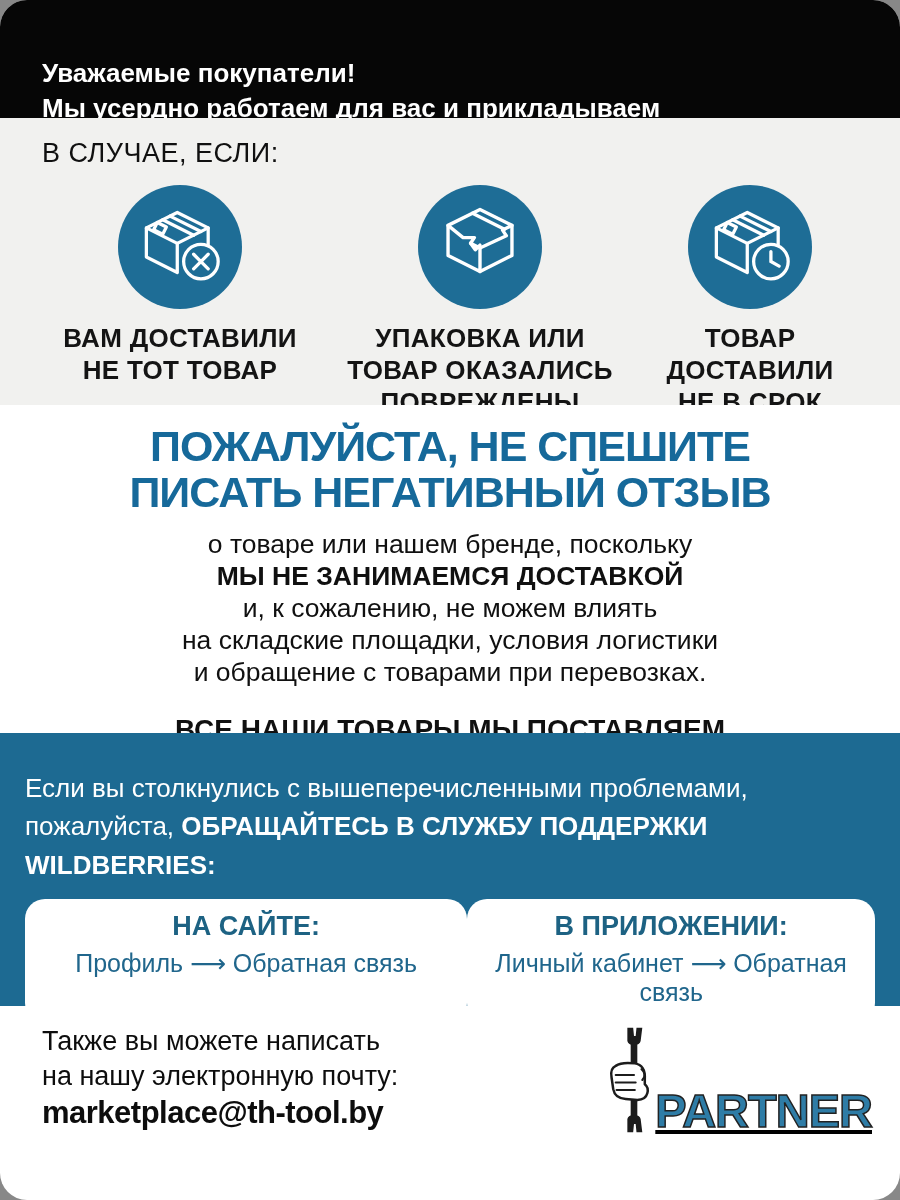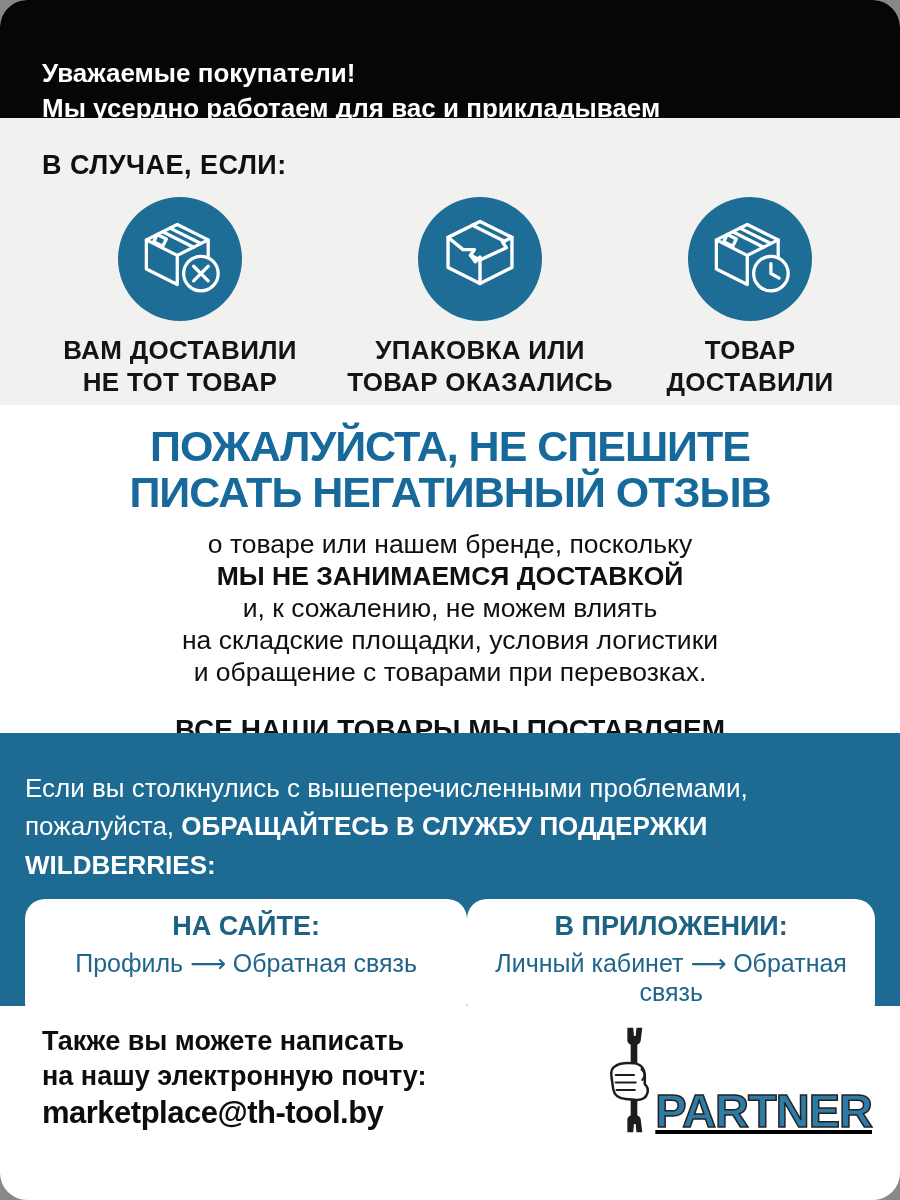--- a/index.html
+++ b/index.html
@@ -24,22 +24,22 @@
     font-size:26px; line-height:1.37; font-weight:600;
   }
 
   
   .cases {
     height:287px;
     background:var(--gray-bg,#f1f1ef);
     padding:16px 30px 0;
   }
   .cases-title {
-    font-size:27px; font-weight:700; color:#101010;
-    margin:16px 0 16px 12px; letter-spacing:.5px;
+    font-size:27px; font-weight:400; color:#101010;
+    margin:4px 0 16px 12px; letter-spacing:.5px;
   }
   .case-row { display:flex; }
   .case-col { text-align:center; }
   .case-col.c1 { width:300px; }
   .case-col.c2 { width:300px; }
   .case-col.c3 { width:240px; }
   .case-circle {
     width:124px; height:124px; border-radius:50%;
     background:var(--accent-circle,#1e6d96);
     color:var(--accent-circle,#1e6d96);
@@ -93,21 +93,21 @@
   .topic { text-align:center; margin-top:17px; font-size:26px; }
   .topic-label { font-weight:700; font-size:27px; letter-spacing:.3px; }
 
   
   .footer {
     height:132px;
     background:#fff;
     display:flex; justify-content:space-between; align-items:flex-start;
     padding:18px 28px 0 42px;
   }
-  .footer-note  { font-size:27px; font-weight:700; line-height:1.3; color:#0d0d0d; }
+  .footer-note  { font-size:27px; font-weight:400; line-height:1.3; color:#0d0d0d; }
   .footer-email { font-size:31px; font-weight:700; letter-spacing:-.5px; color:#0d0d0d; margin-top:1px; }
   .logo { display:flex; align-items:flex-end; margin-top:2px;text-decoration:underline; }
   .logo svg { width:54px; height:108px; }
   .logo-text {
     font-size:47px; font-weight:700; letter-spacing:-1px;
     color:var(--logo-blue,#2e7ca6);
     -webkit-text-stroke:1.5px #222;
     margin-left:-6px; margin-top:8px;
   }
 </style>

